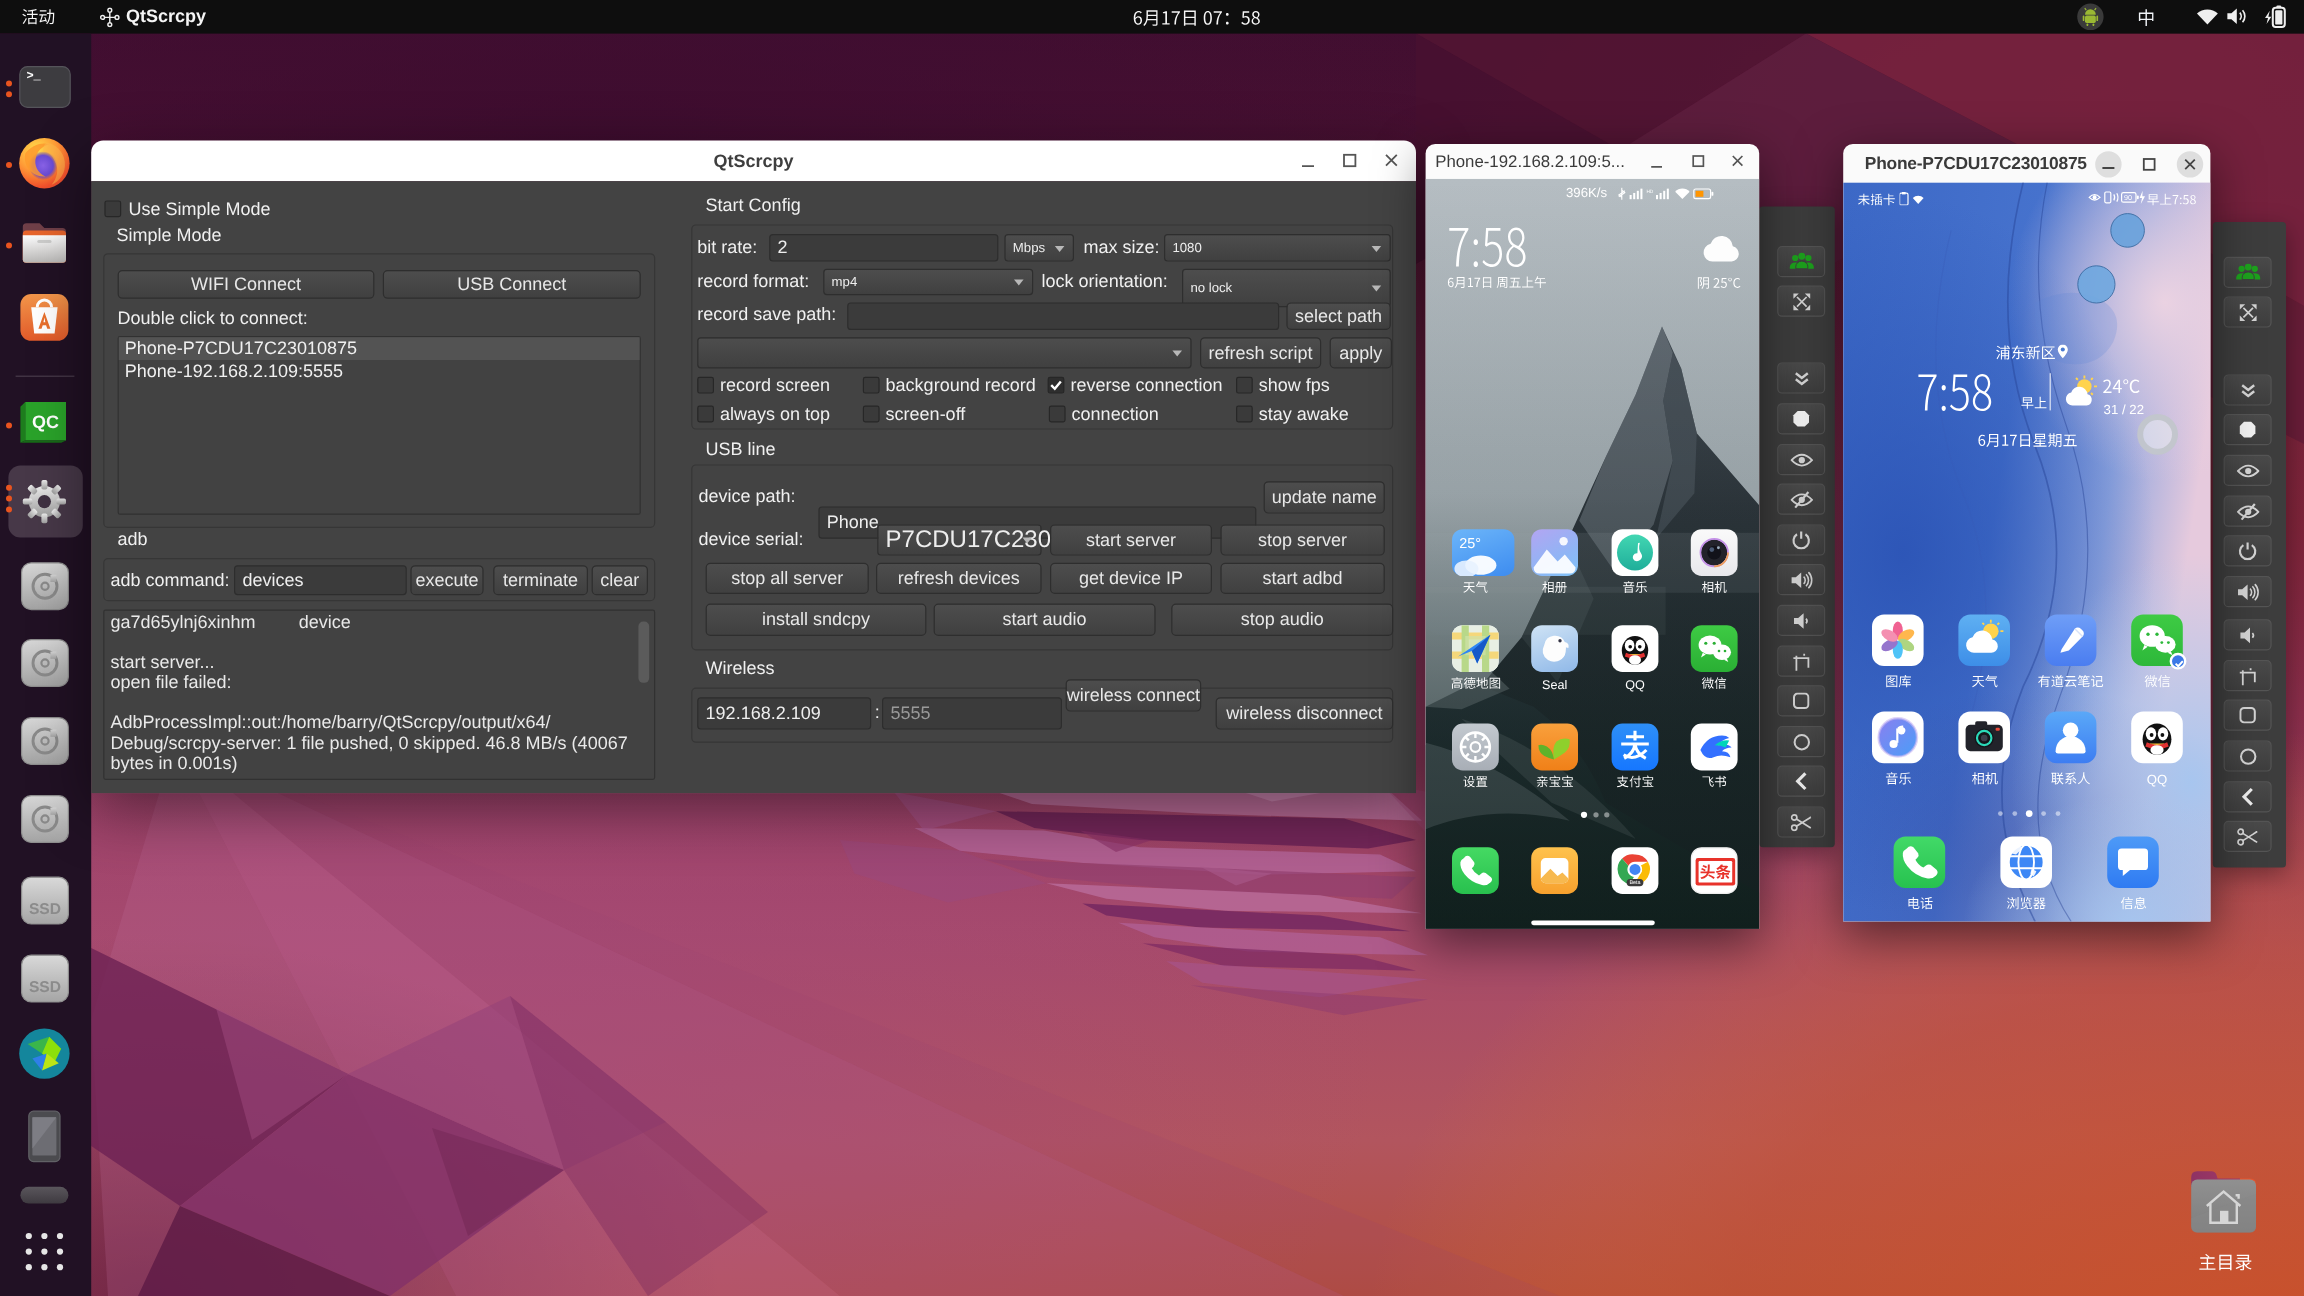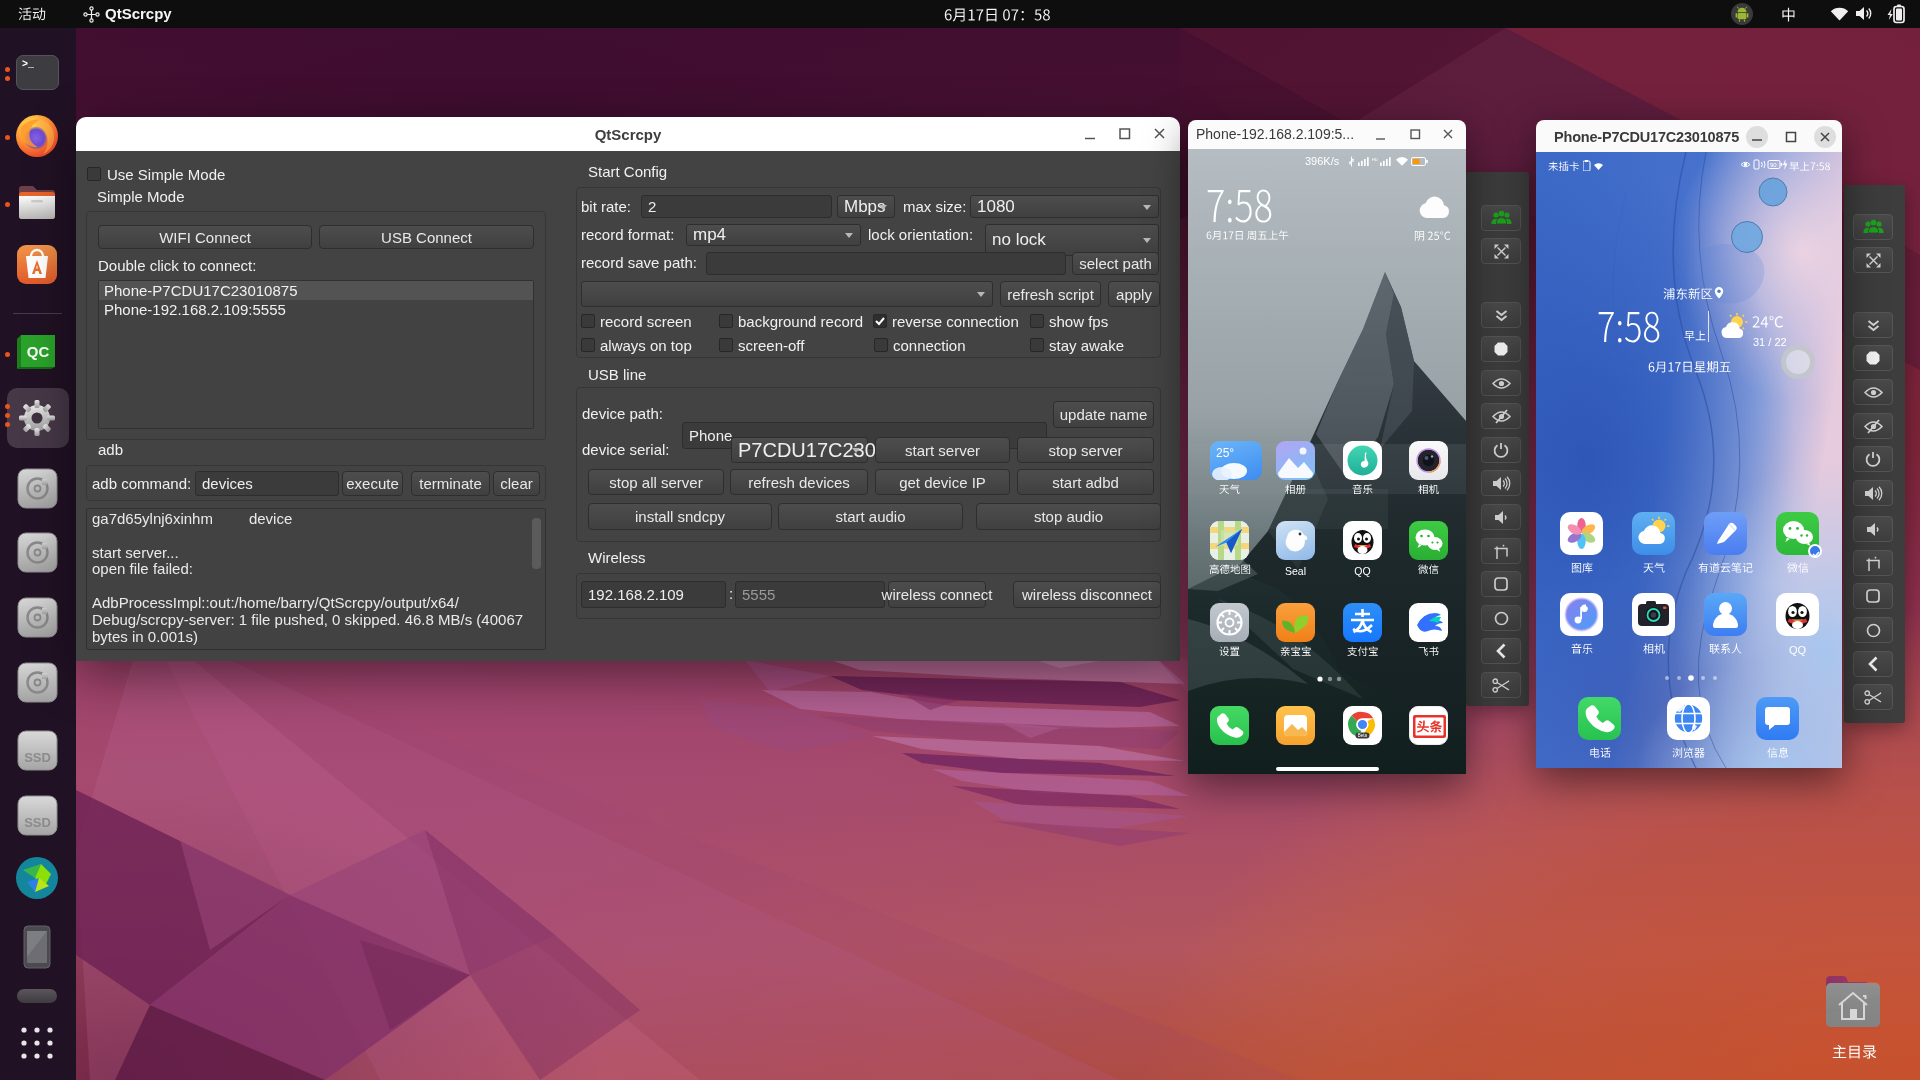--- a/index.html
+++ b/index.html
@@ -1,18 +1,18 @@
 <!DOCTYPE html>
 <html><head><meta charset="utf-8"><style>
 *{margin:0;padding:0;box-sizing:border-box}
 html,body{width:1920px;height:1080px;overflow:hidden;background:#000;font-family:"Liberation Sans",sans-serif}
 .abs{position:absolute}
 .btn{position:absolute;background:linear-gradient(#4d4d4d,#404040);border:1px solid #2e2e2e;border-radius:4px;color:#e8e8e8;font-size:15px;display:flex;align-items:center;justify-content:center;white-space:nowrap}
 .inp{position:absolute;background:#3b3b3b;border:1px solid #2d2d2d;border-radius:3px;color:#eee;font-size:15px;display:flex;align-items:center;padding-left:6px;white-space:nowrap}
-.cmb{position:absolute;background:linear-gradient(#4d4d4d,#404040);border:1px solid #2e2e2e;border-radius:3px;color:#eee;font-size:17px;display:flex;align-items:center;padding-left:6px;white-space:nowrap}
+.cmb{position:absolute;background:linear-gradient(#4d4d4d,#404040);border:1px solid #2e2e2e;border-radius:3px;color:#eee;font-size:11px;display:flex;align-items:center;padding-left:6px;white-space:nowrap}
 .lbl{position:absolute;color:#f0f0f0;font-size:15px;white-space:nowrap}
 .cb{position:absolute;width:14px;height:14px;background:#3a3a3a;border:1px solid #272727;border-radius:2px}
 .grp{position:absolute;border:1px solid #363636;border-radius:4px}
 .arrow{width:0;height:0;border-left:4px solid transparent;border-right:4px solid transparent;border-top:5px solid #b8b8b8;position:absolute;right:7px;top:50%;margin-top:-2px}
 .tbtn{position:absolute;width:40px;height:26px;background:linear-gradient(#4a4a4a,#3e3e3e);border:1px solid #555;border-radius:4px;display:flex;align-items:center;justify-content:center}
 </style></head><body>
 <svg class="abs" style="left:0;top:0" width="1920" height="1080" viewBox="0 0 1920 1080">
 <defs>
 <linearGradient id="base" x1="0" y1="0" x2="0" y2="1">
 <stop offset="0" stop-color="#400e30"></stop>
@@ -412,21 +412,21 @@
 <div class="btn" style="left:875px;top:469px;width:135px;height:26px">get device IP</div>
 <div class="btn" style="left:1017px;top:469px;width:137px;height:26px">start adbd</div>
 <div class="btn" style="left:588px;top:503px;width:184px;height:27px">install sndcpy</div>
 <div class="btn" style="left:778px;top:503px;width:185px;height:27px">start audio</div>
 <div class="btn" style="left:976px;top:503px;width:185px;height:27px">stop audio</div>
 <div class="lbl" style="left:588px;top:549px">Wireless</div>
 <div class="grp" style="left:576px;top:573px;width:585px;height:46px"></div>
 <div class="inp" style="left:581px;top:581px;width:145px;height:27px">192.168.2.109</div>
 <div class="lbl" style="left:729px;top:585px">:</div>
 <div class="inp" style="left:735px;top:581px;width:150px;height:27px;color:#9a9a9a">5555</div>
-<div class="btn" style="left:888px;top:581px;width:98px;height:27px">wireless connect</div>
+<div class="btn" style="left:888px;top:566px;width:113px;height:27px">wireless connect</div>
 <div class="btn" style="left:1013px;top:581px;width:148px;height:27px">wireless disconnect</div>
 <div class="abs" style="left:1466px;top:172px;width:63px;height:534px;background:#3d3d3d;border-radius:3px;box-shadow:0 6px 20px rgba(0,0,0,0.35)"></div>
 <div class="tbtn" style="left:1481px;top:205px">
     <svg width="23" height="16" viewBox="0 0 23 16">
       <g fill="#1da11d">
 <circle cx="6" cy="5" r="2.6"></circle>
         <path d="M1.5 12.5 a4.5 3.8 0 0 1 9 0 v1.5 h-9Z"></path>
 <circle cx="17" cy="5" r="2.6"></circle>
         <path d="M12.5 12.5 a4.5 3.8 0 0 1 9 0 v1.5 h-9Z"></path>
 <circle cx="11.5" cy="3.6" r="2.9"></circle>

